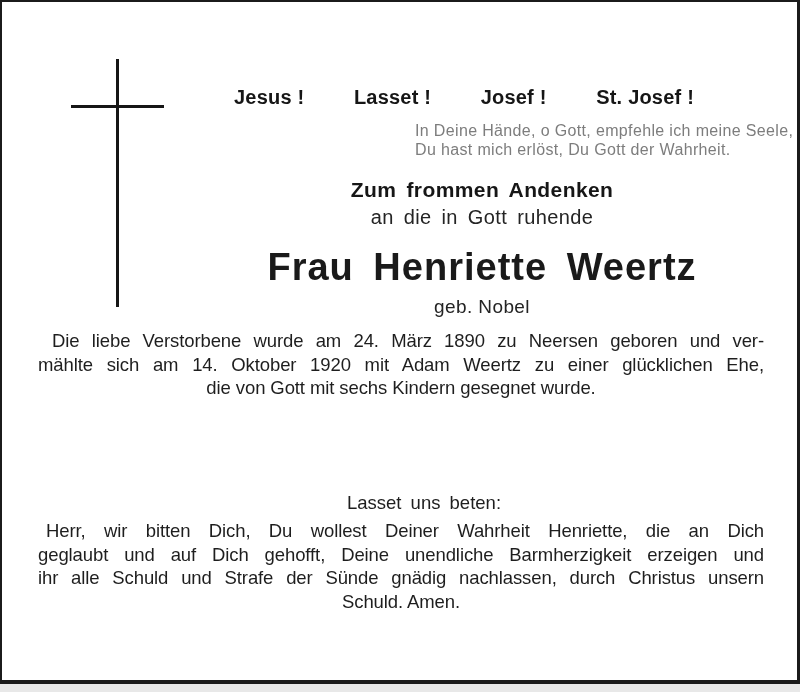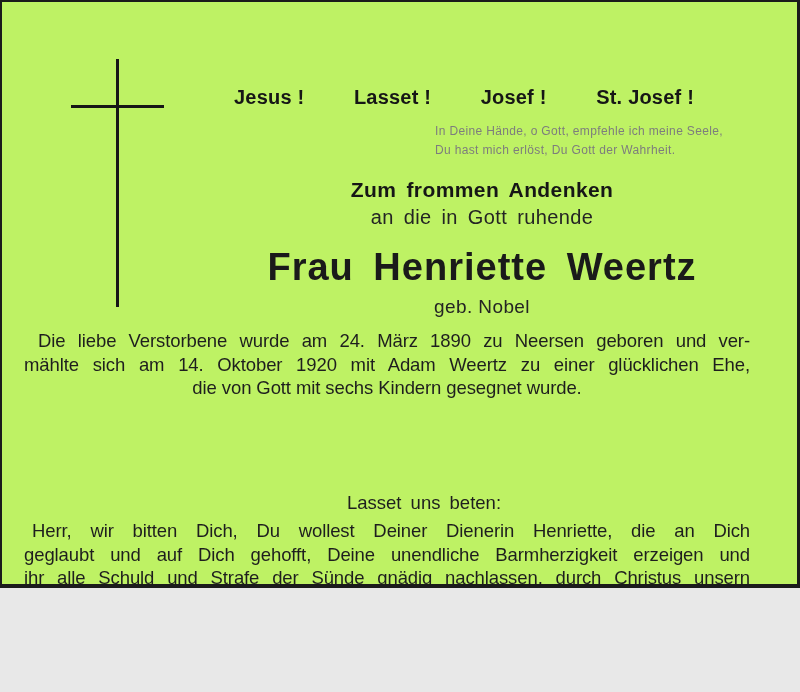--- a/index.html
+++ b/index.html
@@ -4,23 +4,23 @@
 <style>
   html, body { margin: 0; padding: 0; }
   body {
     width: 800px; height: 692px;
     background: #e8e8e8;
     font-family: "Liberation Sans", sans-serif;
     -webkit-font-smoothing: antialiased;
   }
   .card {
     position: relative;
-    width: 800px; height: 588px;
+    width: 800px; height: 684px;
     box-sizing: border-box;
-    background: #bef264;
+    background: #ffffff;
     border-top: 2px solid #1b1b1b;
     border-left: 2px solid #1b1b1b;
     border-right: 3px solid #1b1b1b;
     border-bottom: 4px solid #1b1b1b;
     color: #1c1c1c;
     overflow: hidden;
   }
   
   .cross-v {
     position: absolute; left: 114px; top: 57px;
@@ -32,22 +32,22 @@
   }
   
   .invocations {
     position: absolute; left: 232px; top: 84px; width: 460px;
     display: flex; justify-content: space-between;
     font-weight: 700; font-size: 20px; letter-spacing: 0.2px;
     color: #161616; white-space: nowrap;
   }
   
   .quote {
-    position: absolute; left: 433px; top: 120px;
-    font-size: 12px; line-height: 18.5px;
+    position: absolute; left: 413px; top: 120px;
+    font-size: 16px; line-height: 18.5px;
     color: #7d7d7d; letter-spacing: 0.35px;
     white-space: nowrap;
   }
   
   .headings {
     position: absolute; left: 160px; top: 176px; width: 640px;
     text-align: center;
   }
   .kicker {
     font-weight: 700; font-size: 21px; letter-spacing: 0.4px;
@@ -59,21 +59,21 @@
   }
   .deceased-name {
     margin-top: 17px; font-weight: 700; font-size: 38px;
     letter-spacing: 1px; word-spacing: 8px; color: #1a1a1a;
   }
   .birth-name {
     margin-top: 7px; font-size: 19px; letter-spacing: 0.4px; color: #242424;
   }
   
   .para {
-    position: absolute; left: 22px; width: 726px;
+    position: absolute; left: 36px; width: 726px;
     font-size: 18.5px; line-height: 23.5px;
     letter-spacing: -0.1px; color: #1e1e1e;
   }
   .para .jl { text-align: justify; text-align-last: justify; }
   .para .ll { text-align: center; }
   .p1 { top: 327px; }
   .p2 { top: 413px; }
   .p3 { top: 517px; }
   .indent-lg { padding-left: 14px; box-sizing: border-box; }
   .indent-sm { padding-left: 8px; box-sizing: border-box; }
@@ -115,19 +115,19 @@
   <div class="para p1">
     <div class="jl indent-lg">Die liebe Verstorbene wurde am 24. März 1890 zu Neersen geboren und ver-</div>
     <div class="jl">mählte sich am 14. Oktober 1920 mit Adam Weertz zu einer glücklichen Ehe,</div>
     <div class="ll">die von Gott mit sechs Kindern gesegnet wurde.</div>
   </div>
 
 
   <div class="prayer-heading">Lasset uns beten:</div>
 
   <div class="para p3">
-    <div class="jl indent-sm">Herr, wir bitten Dich, Du wollest Deiner Dienerin Henriette, die an Dich</div>
+    <div class="jl indent-sm">Herr, wir bitten Dich, Du wollest Deiner Wahrheit Henriette, die an Dich</div>
     <div class="jl">geglaubt und auf Dich gehofft, Deine unendliche Barmherzigkeit erzeigen und</div>
     <div class="jl">ihr alle Schuld und Strafe der Sünde gnädig nachlassen, durch Christus unsern</div>
     <div class="ll">Schuld. Amen.</div>
   </div>
 
 </div>
 
 </body></html>

